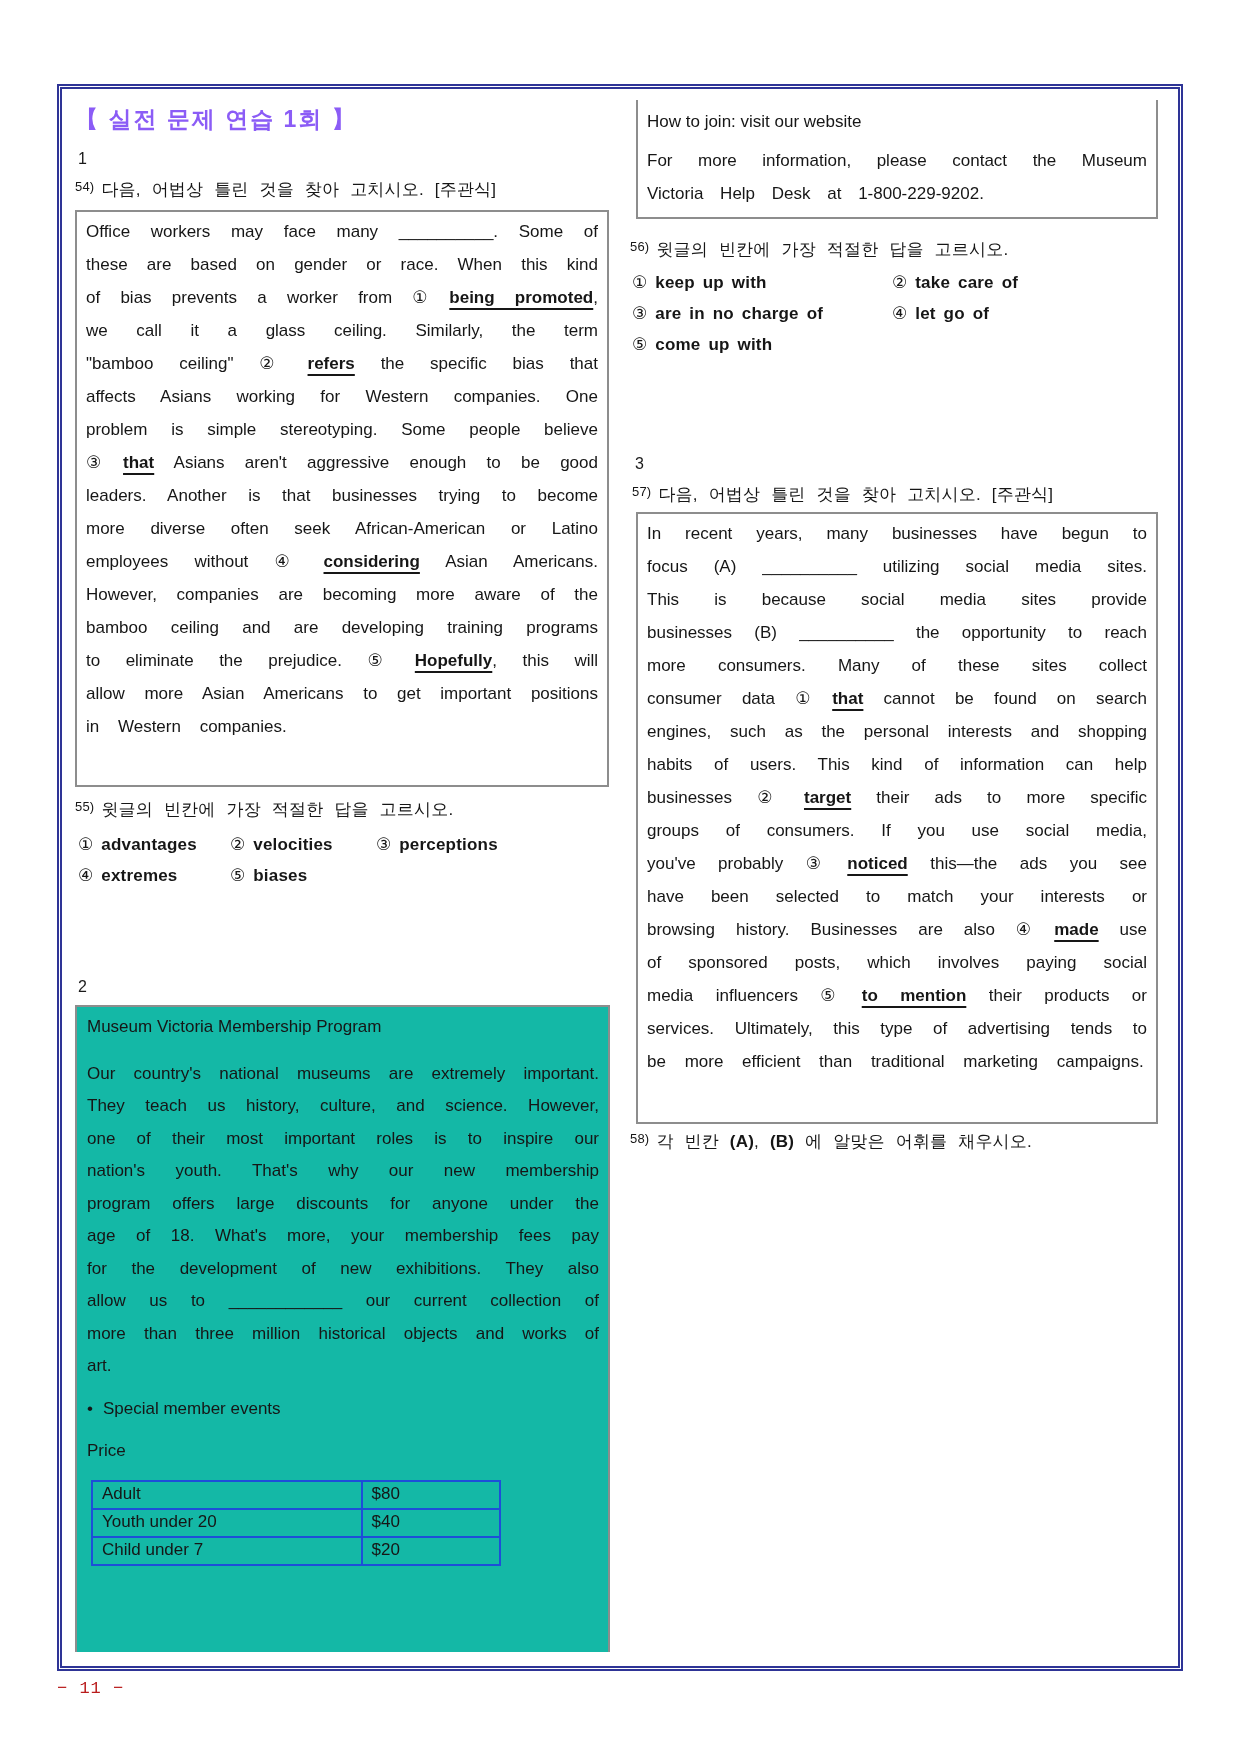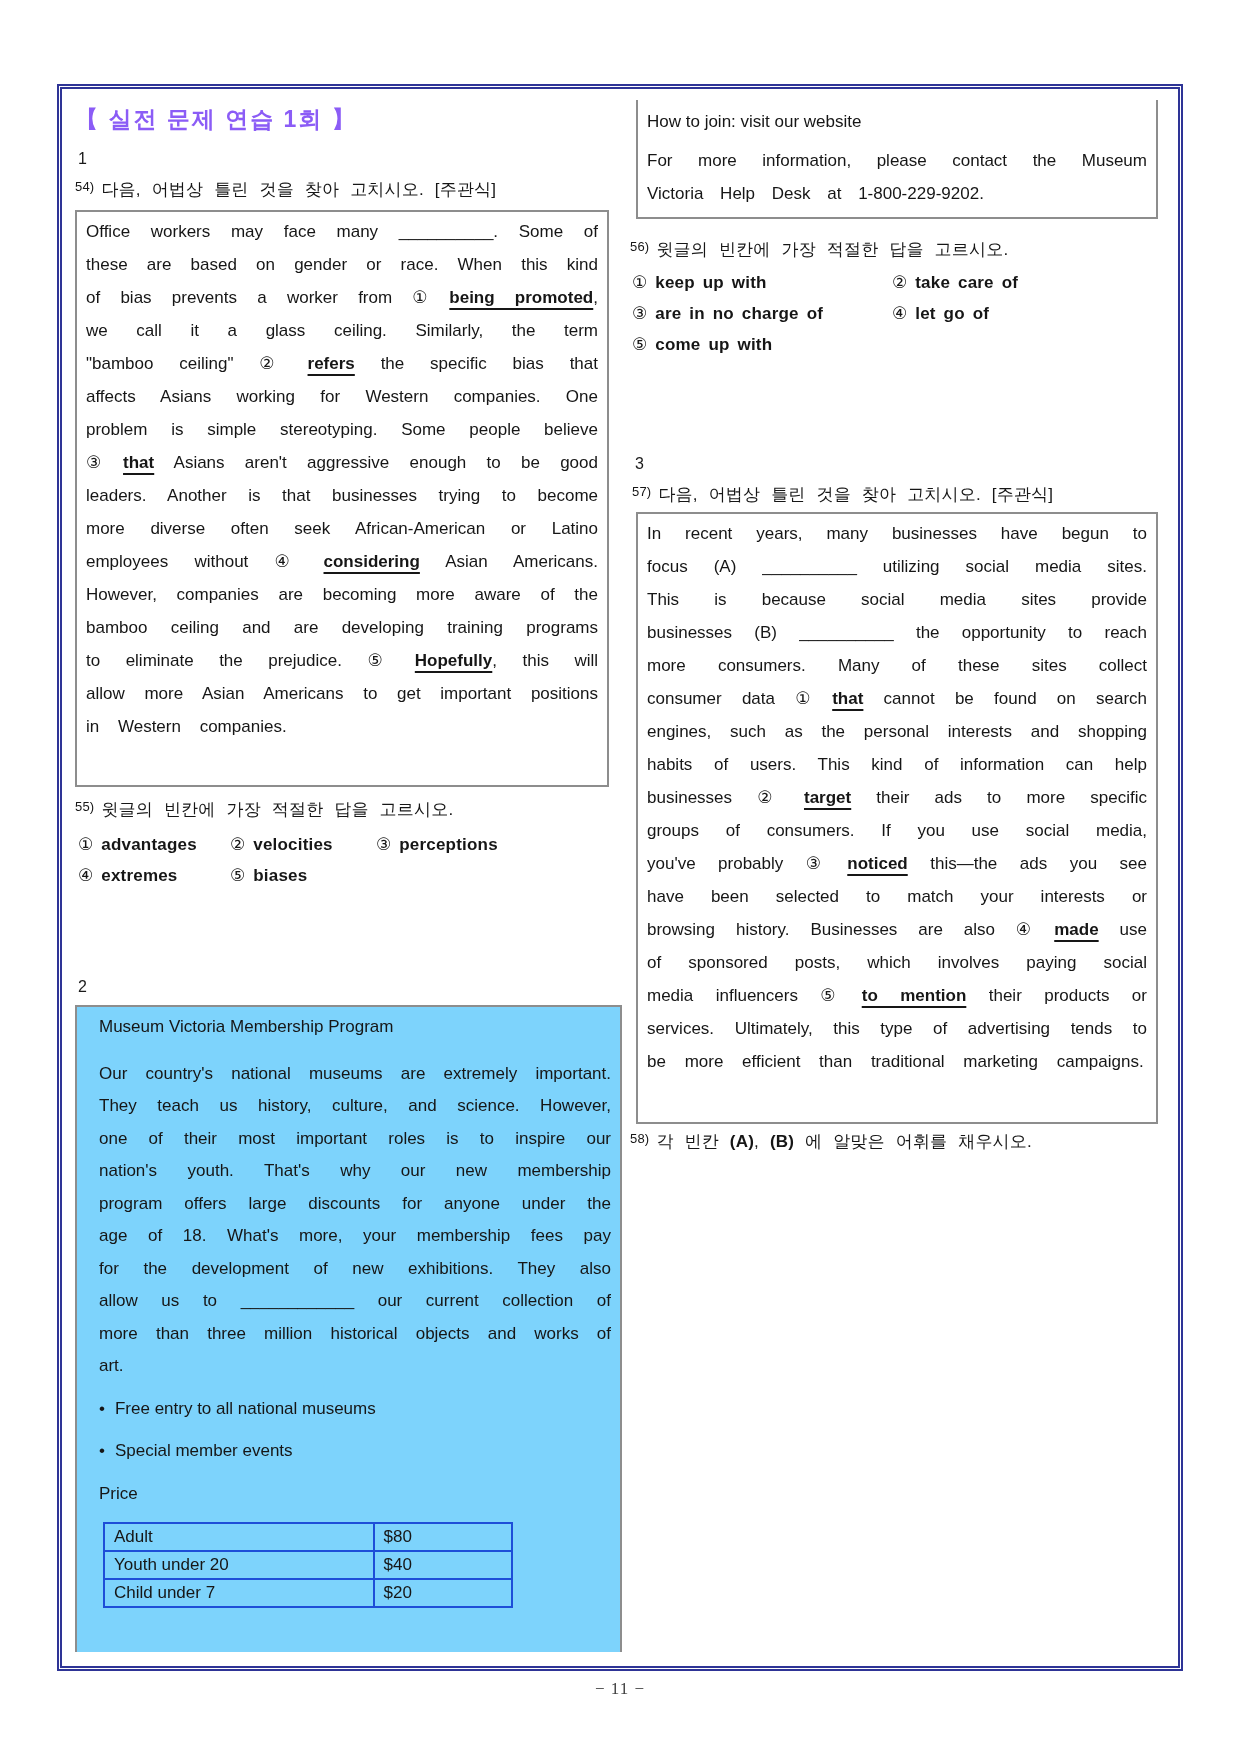--- a/index.html
+++ b/index.html
@@ -14,36 +14,36 @@
   .pbox{border:2px solid #8d8d8d;font-size:17px;line-height:33px;text-align:justify;
         word-spacing:14px;padding:3px 9px 7px 9px;overflow:hidden;background:#fff;}
   .pbox .marked, .marked{font-weight:700;text-decoration:underline;text-decoration-thickness:2px;text-underline-offset:5px;}
   .bold{font-weight:700;}
   .opt-grid{display:grid;font-size:17px;line-height:30px;row-gap:1px;}
   .grid55{grid-template-columns:152px 146px auto;}
   .grid56{grid-template-columns:260px auto;}
   .opt .onum{font-weight:400;margin-right:8px;}
   .opt .olabel{font-weight:700;letter-spacing:0.2px;word-spacing:3px;}
   .museum-box{border:2px solid #8d8d8d;border-bottom:none;font-size:17px;line-height:32.5px;
-              padding:2px 9px 0 22px;overflow:hidden;background:#7dd3fc;}
+              padding:2px 9px 0 10px;overflow:hidden;background:#14b8a6;}
   .bx-title{margin-top:2px;}
   .bx-para{margin-top:14px;text-align:justify;word-spacing:13px;}
   .bx-sub{margin-top:14px;}
   .bx-bullet{margin-top:10px;}
   .bx-bullet .dot{margin-right:10px;}
   .bx-price{margin-top:10px;}
   .price-table{margin:12px 0 0 4px;border-collapse:collapse;width:410px;}
   .price-table td{border:2px solid #1d4ed8;font-size:17px;height:25px;padding:0 0 1px 9px;line-height:24px;}
   .price-table td.c1{width:275px;}
   .price-table td.c2{width:135px;}
   .cont-box{border:2px solid #8d8d8d;border-top:none;font-size:17px;line-height:33px;
             padding:5px 9px 0 9px;overflow:hidden;background:#fff;}
   .cont-info{margin-top:6px;text-align:justify;word-spacing:12px;}
-  .page-num{left:57px;top:1679px;width:1126px;text-align:center;
-            font-family:Liberation Serif, serif;font-size:17px;letter-spacing:1px;color:#404040;}
+  .page-num{left:57px;top:1679px;width:1126px;
+            font-family:Liberation Mono, monospace;font-size:17px;letter-spacing:1px;color:#b91c1c;}
 </style>
 </head>
 <body>
 
 <div class="canvas">
 
   <div class="abs page-border"></div>
 
   <div class="abs ws-header">【 실전 문제 연습 1회 】</div>
 
@@ -65,21 +65,20 @@
     <div class="opt"><span class="onum">③</span><span class="olabel">perceptions</span></div>
     <div class="opt"><span class="onum">④</span><span class="olabel">extremes</span></div>
     <div class="opt"><span class="onum">⑤</span><span class="olabel">biases</span></div>
   </div>
 
   <div class="abs secnum" style="left:78px;top:978px;">2</div>
 
   <div class="abs museum-box" style="left:75px;top:1005px;width:512px;height:643px;">
     <div class="bx-title">Museum Victoria Membership Program</div>
     <div class="bx-para">Our country's national museums are extremely important. They teach us history, culture, and science. However, one of their most important roles is to inspire our nation's youth. That's why our new membership program offers large discounts for anyone under the age of 18. What's more, your membership fees pay for the development of new exhibitions. They also allow us to ____________ our current collection of more than three million historical objects and works of art.</div>
-    <div class="bx-bullet"><span class="dot">•</span><span>Free entry to all national museums</span></div>
     <div class="bx-bullet"><span class="dot">•</span><span>Special member events</span></div>
     <div class="bx-price">Price</div>
     <table class="price-table">
       <tbody>
         <tr>
           <td class="c1">Adult</td>
           <td class="c2">$80</td>
         </tr>
         <tr>
           <td class="c1">Youth under 20</td>

